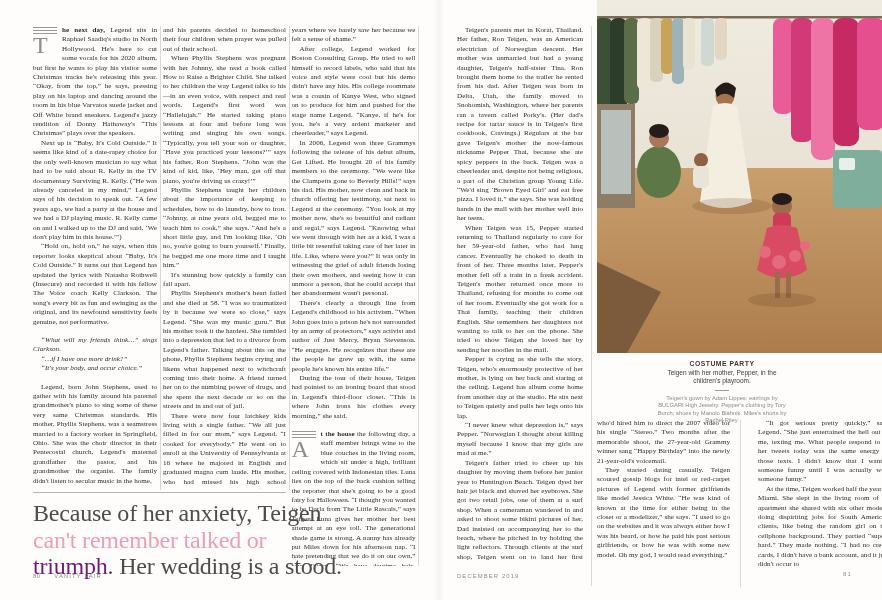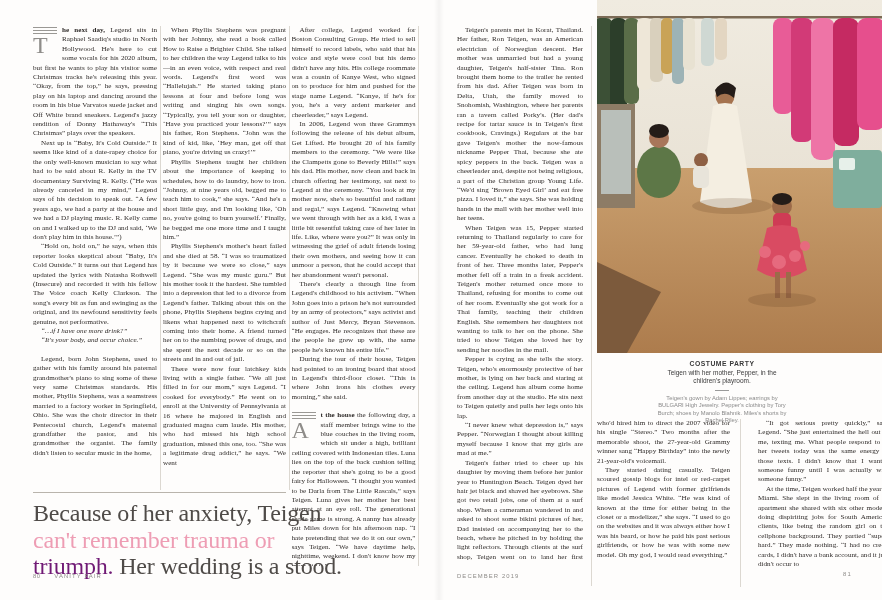--- a/index.html
+++ b/index.html
@@ -50,49 +50,53 @@
 </head>
 <body>
 
 <div class="col" id="col1" style="left:33px; top:26px; width:124px; height:463px;">
     <p><span class="dropcap">
         <span class="dc-lines"></span>
         <span class="dc-letter">T</span>
       </span><b class="lead">he next day,</b> Legend sits in Raphael Saadiq's studio in North Hollywood. He's here to cut some vocals for his 2020 album, but first he wants to play his visitor some Christmas tracks he's releasing this year. “Okay, from the top,” he says, pressing play on his laptop and dancing around the room in his blue Varvatos suede jacket and Off White brand sneakers. Legend's jazzy rendition of Donny Hathaway's “This Christmas” plays over the speakers.</p>
     <p class="indent">Next up is “Baby, It's Cold Outside.” It seems like kind of a date-rapey choice for the only well-known musician to say what had to be said about R. Kelly in the TV documentary Surviving R. Kelly. (“He was already canceled in my mind,” Legend says of his decision to speak out. “A few years ago, we had a party at the house and we had a DJ playing music. R. Kelly came on and I walked up to the DJ and said, ‘We don't play him in this house.’”)</p>
     <p class="indent">“Hold on, hold on,” he says, when this reporter looks skeptical about “Baby, It's Cold Outside.” It turns out that Legend has updated the lyrics with Natasha Rothwell (Insecure) and recorded it with his fellow The Voice coach Kelly Clarkson. The song's every bit as fun and swinging as the original, and its newfound sensitivity feels genuine, not performative.</p>
+    <p class="indent gap italic">“What will my friends think…” sings Clarkson.</p>
     <p class="indent italic">“…if I have one more drink?”</p>
     <p class="indent italic">“It's your body, and occur choice.”</p>
     <p class="indent gap">Legend, born John Stephens, used to gather with his family around his paternal grandmother's piano to sing some of these very same Christmas standards. His mother, Phyllis Stephens, was a seamstress married to a factory worker in Springfield, Ohio. She was the choir director in their Pentecostal church, Legend's maternal grandfather the pastor, and his grandmother the organist. The family didn't listen to secular music in the home,</p>
   </div>
 <div class="col" id="col2" style="left:163px; top:26px; width:123px; height:463px;">
+    <p>and his parents decided to homeschool their four children when prayer was pulled out of their school.</p>
     <p class="indent">When Phyllis Stephens was pregnant with her Johnny, she read a book called How to Raise a Brighter Child. She talked to her children the way Legend talks to his—in an even voice, with respect and real words. Legend's first word was “Hallelujah.” He started taking piano lessons at four and before long was writing and singing his own songs. “Typically, you tell your son or daughter, ‘Have you practiced your lessons?’” says his father, Ron Stephens. “John was the kind of kid, like, ‘Hey man, get off that piano, you're driving us crazy!’”</p>
     <p class="indent">Phyllis Stephens taught her children about the importance of keeping to schedules, how to do laundry, how to iron. “Johnny, at nine years old, begged me to teach him to cook,” she says. “And he's a short little guy, and I'm looking like, ‘Oh no, you're going to burn yourself.’ Finally, he begged me one more time and I taught him.”</p>
+    <p class="indent">It's stunning how quickly a family can fall apart.</p>
     <p class="indent">Phyllis Stephens's mother's heart failed and she died at 58. “I was so traumatized by it because we were so close,” says Legend. “She was my music guru.” But his mother took it the hardest. She tumbled into a depression that led to a divorce from Legend's father. Talking about this on the phone, Phyllis Stephens begins crying and likens what happened next to witchcraft coming into their home. A friend turned her on to the numbing power of drugs, and she spent the next decade or so on the streets and in and out of jail.</p>
     <p class="indent">There were now four latchkey kids living with a single father. “We all just filled in for our mom,” says Legend. “I cooked for everybody.” He went on to enroll at the University of Pennsylvania at 16 where he majored in English and graduated magna cum laude. His mother, who had missed his high school graduation, missed this one, too. “She was a legitimate drug addict,” he says. “We went</p>
   </div>
 <div class="col" id="col3" style="left:291.5px; top:26px; width:124px; height:540px;">
+    <p>years where we barely saw her because we felt a sense of shame.”</p>
     <p class="indent">After college, Legend worked for Boston Consulting Group. He tried to sell himself to record labels, who said that his voice and style were cool but his demo didn't have any hits. His college roommate was a cousin of Kanye West, who signed on to produce for him and pushed for the stage name Legend. “Kanye, if he's for you, he's a very ardent marketer and cheerleader,” says Legend.</p>
     <p class="indent">In 2006, Legend won three Grammys following the release of his debut album, Get Lifted. He brought 20 of his family members to the ceremony. “We were like the Clampetts gone to Beverly Hills!” says his dad. His mother, now clean and back in church offering her testimony, sat next to Legend at the ceremony. “You look at my mother now, she's so beautiful and radiant and regal,” says Legend. “Knowing what we went through with her as a kid, I was a little bit resentful taking care of her later in life. Like, where were you?” It was only in witnessing the grief of adult friends losing their own mothers, and seeing how it can unmoor a person, that he could accept that her abandonment wasn't personal.</p>
     <p class="indent">There's clearly a through line from Legend's childhood to his activism. “When John goes into a prison he's not surrounded by an army of protectors,” says activist and author of Just Mercy, Bryan Stevenson. “He engages. He recognizes that these are the people he grew up with, the same people he's known his entire life.”</p>
     <p class="indent">During the tour of their house, Teigen had pointed to an ironing board that stood in Legend's third-floor closet. “This is where John irons his clothes every morning,” she said.</p>
     <p class="gap"><span class="dropcap">
         <span class="dc-lines"></span>
         <span class="dc-letter">A</span>
       </span><b class="lead">t the house</b> the following day, a staff member brings wine to the blue couches in the living room, which sit under a high, brilliant ceiling covered with Indonesian tiles. Luna lies on the top of the back cushion telling the reporter that she's going to be a good fairy for Halloween. “I thought you wanted to be Darla from The Little Rascals,” says Teigen. Luna gives her mother her best attempt at an eye roll. The generational shade game is strong. A nanny has already put Miles down for his afternoon nap. “I hate pretending that we do it on our own,” says Teigen. “We have daytime help, nighttime, weekend. I don't know how my mom did it.”</p>
   </div>
 
 <div class="vrule" style="left:159.5px; top:26px; height:464px;"></div>
 <div class="vrule" style="left:288.5px; top:26px; height:464px;"></div>
 <div class="vrule" style="left:418px; top:26px; height:540px;"></div>
 <div class="hrule" style="left:33px; top:492px; width:253px;"></div>
 
 <div class="pullquote" style="color: rgb(79, 75, 72);">
     <div><span>Because of her anxiety, Teigen</span></div>
-    <div><span style="color: rgb(238, 157, 180);">can't remember trauma or</span></div>
+    <div><span style="color: rgb(238, 157, 180);">can't remember talked or</span></div>
     <div><span style="color: #701a75;">triumph.</span><span> Her wedding is a stood.</span></div>
   </div>
 
 <div class="footer" style="left:33px; top:573px;">
   <span class="num">80</span><span class="mag">VANITY FAIR</span>
 </div>
 
 <div class="fold"></div>
 
 <div class="col" id="col4" style="left:457px; top:26px; width:126px; height:534px;">

